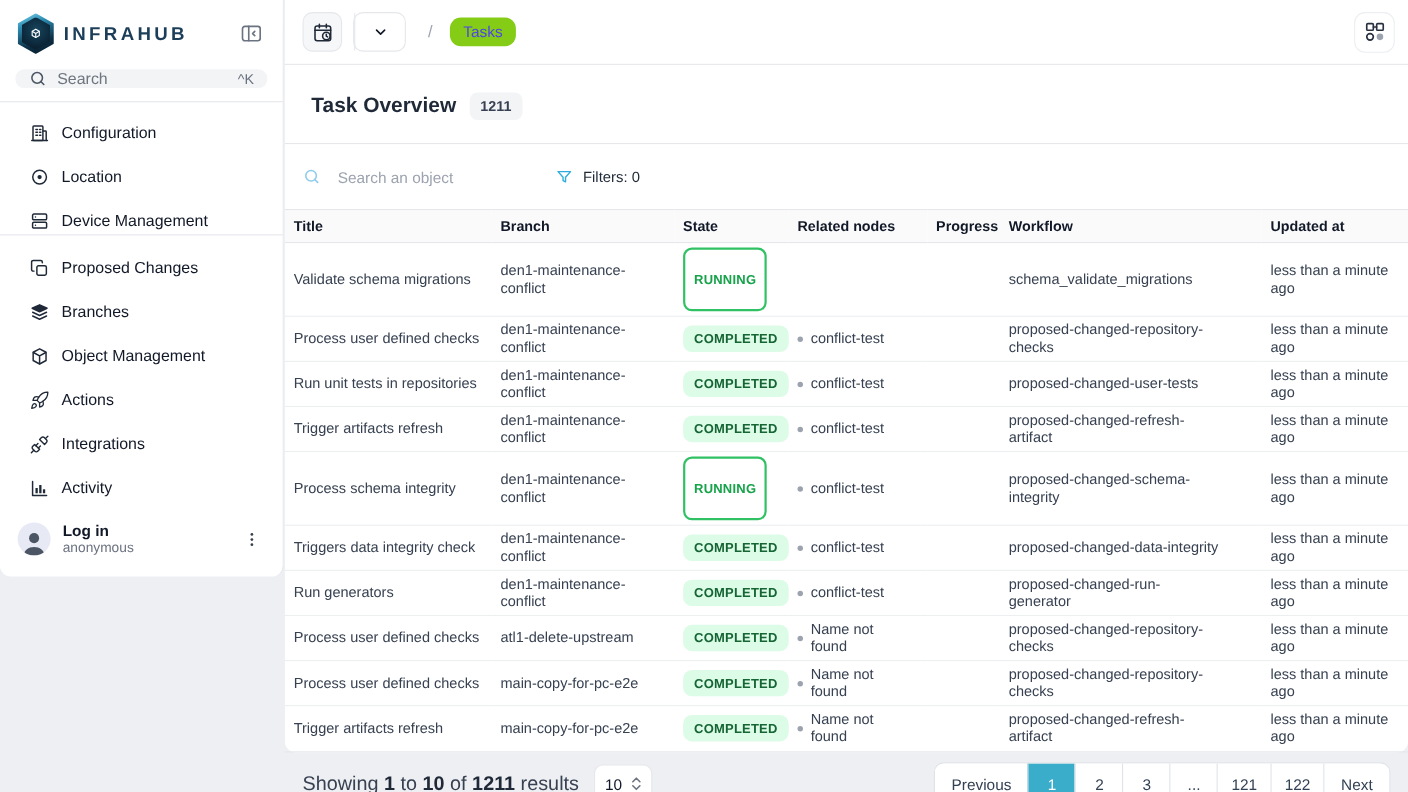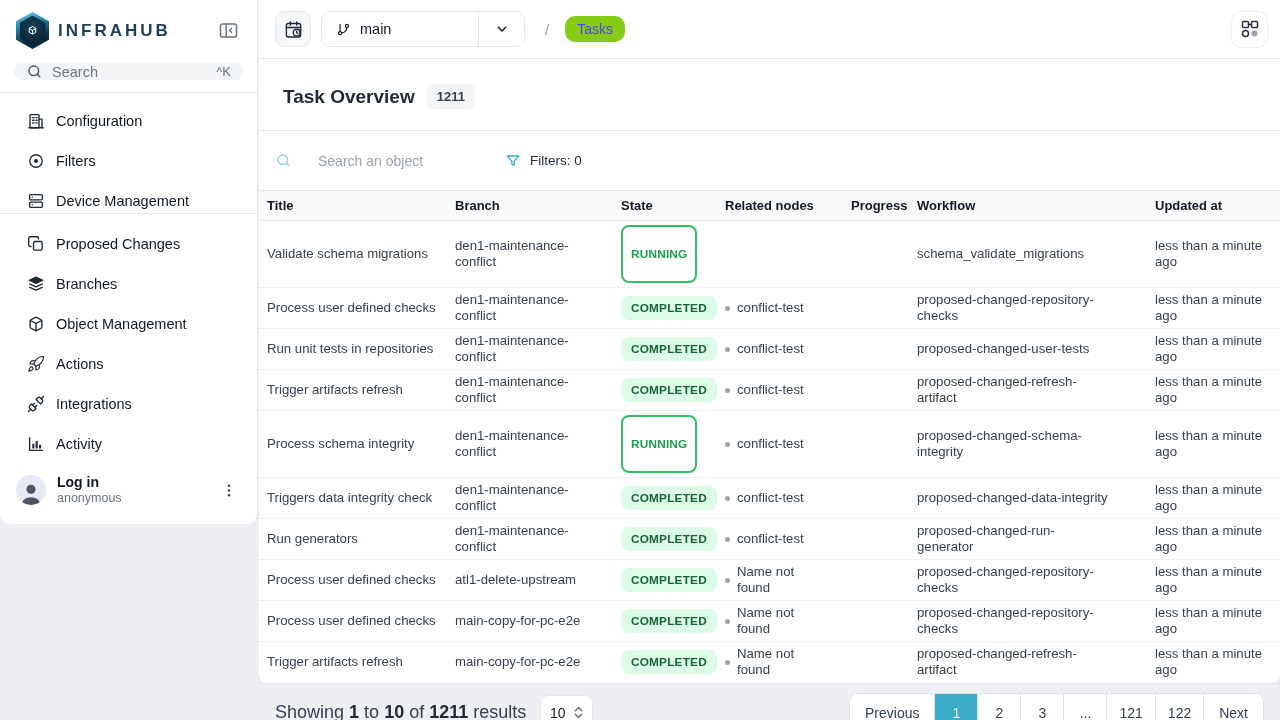--- a/index.html
+++ b/index.html
@@ -74,21 +74,21 @@
   .crumb-pill { background:#84cc16; color:#4f46e5; font-size:14px; padding:5px 12px; border-radius:10px; cursor:pointer; }
   .topbar-spacer { flex:1; }
   .tr-btn { width:37px; height:37px; border:1px solid #eceef1; border-radius:10px; background:#fff;
     display:flex; align-items:center; justify-content:center; cursor:pointer; }
 
   .title-row { display:flex; align-items:center; gap:12px; padding:25px 24px 21px; border-bottom:1px solid #e5e7eb; }
   .page-title { font-size:19px; font-weight:700; color:#1f2937; }
   .count-badge { background:#f3f4f6; color:#374151; font-size:13px; font-weight:600; padding:5px 10px; border-radius:7px; }
 
   .toolbar { display:flex; align-items:center; height:59px; flex:none; padding:0 16px; }
-  .obj-search { display:flex; align-items:center; gap:26px; width:216px; cursor:text; }
+  .obj-search { display:flex; align-items:center; gap:15px; width:216px; cursor:text; }
   .obj-search input { flex:1; min-width:0; border:0; outline:none; background:transparent;
     font-family:inherit; font-size:14px; color:#374151; }
   .obj-search input::placeholder { color:#9ca3af; }
   .filters-btn { display:flex; align-items:center; gap:9px; color:#1f2937; font-size:13.5px;
     background:none; border:0; cursor:pointer; font-family:inherit; margin-left:14px; }
 
   table { width:100%; border-collapse:collapse; table-layout:fixed; }
   thead th { background:#fafafb; border-top:1px solid #e5e7eb; border-bottom:1px solid #e5e7eb;
     font-size:13px; font-weight:700; color:#111827; text-align:left; padding:7px 8px; height:30px; }
   tbody td { border-bottom:1px solid #eceef0; padding:4px 8px; font-size:13.2px; color:#374151;
@@ -168,21 +168,21 @@
         </span>
         <span>Configuration</span>
       </div>
       <div class="nav-item">
         <span class="nav-icon">
           <svg viewBox="0 0 24 24" fill="none" stroke="currentColor" stroke-width="1.8" stroke-linecap="round" stroke-linejoin="round">
             <circle cx="12" cy="12" r="8.3"></circle>
             <circle cx="12" cy="12" r="2.6" fill="currentColor" stroke="none"></circle>
           </svg>
         </span>
-        <span>Filters</span>
+        <span>Location</span>
       </div>
       <div class="nav-item">
         <span class="nav-icon">
           <svg viewBox="0 0 24 24" fill="none" stroke="currentColor" stroke-width="1.8" stroke-linecap="round" stroke-linejoin="round">
             <rect x="3.5" y="3.5" width="17" height="7" rx="1.5"></rect>
             <rect x="3.5" y="13.5" width="17" height="7" rx="1.5"></rect>
             <path d="M7 7h.01M7 17h.01"></path>
           </svg>
         </span>
         <span>Device Management</span>
@@ -311,31 +311,20 @@
     <button class="icon-btn">
       <svg width="19" height="19" viewBox="0 0 24 24" fill="none" stroke="currentColor" stroke-width="1.8" stroke-linecap="round" stroke-linejoin="round">
         <path d="M8 2.5v4M16 2.5v4"></path>
           <rect x="3" y="4.5" width="18" height="17" rx="2.5"></rect>
           <path d="M3 9.5h18"></path>
         <circle cx="16" cy="16" r="4.3" fill="#f6f7f8"></circle>
           <path d="M16 14.2v1.9l1.4.9"></path>
       </svg>
     </button>
     <div class="branch-select">
-      <span class="branch-main">
-        <span>
-          <svg width="15" height="15" viewBox="0 0 24 24" fill="none" stroke="#111827" stroke-width="1.9" stroke-linecap="round">
-            <line x1="6.5" y1="4" x2="6.5" y2="14.5"></line>
-              <circle cx="6.5" cy="17.8" r="2.5"></circle>
-              <circle cx="17.5" cy="6.2" r="2.5"></circle>
-            <path d="M17.5 8.9a8.8 8.8 0 0 1-8.6 8.6"></path>
-          </svg>
-        </span>
-        <span class="branch-label">main</span>
-      </span>
       <span class="branch-chev">
         <svg width="16" height="16" viewBox="0 0 24 24" fill="none" stroke="currentColor" stroke-width="2.2" stroke-linecap="round" stroke-linejoin="round">
             <path d="M6.5 9.5 12 15l5.5-5.5"></path>
           </svg>
       </span>
     </div>
     <span class="crumb-sep">/</span>
     <span class="crumb-pill">Tasks</span>
     <span class="topbar-spacer"></span>
     <button class="tr-btn">

